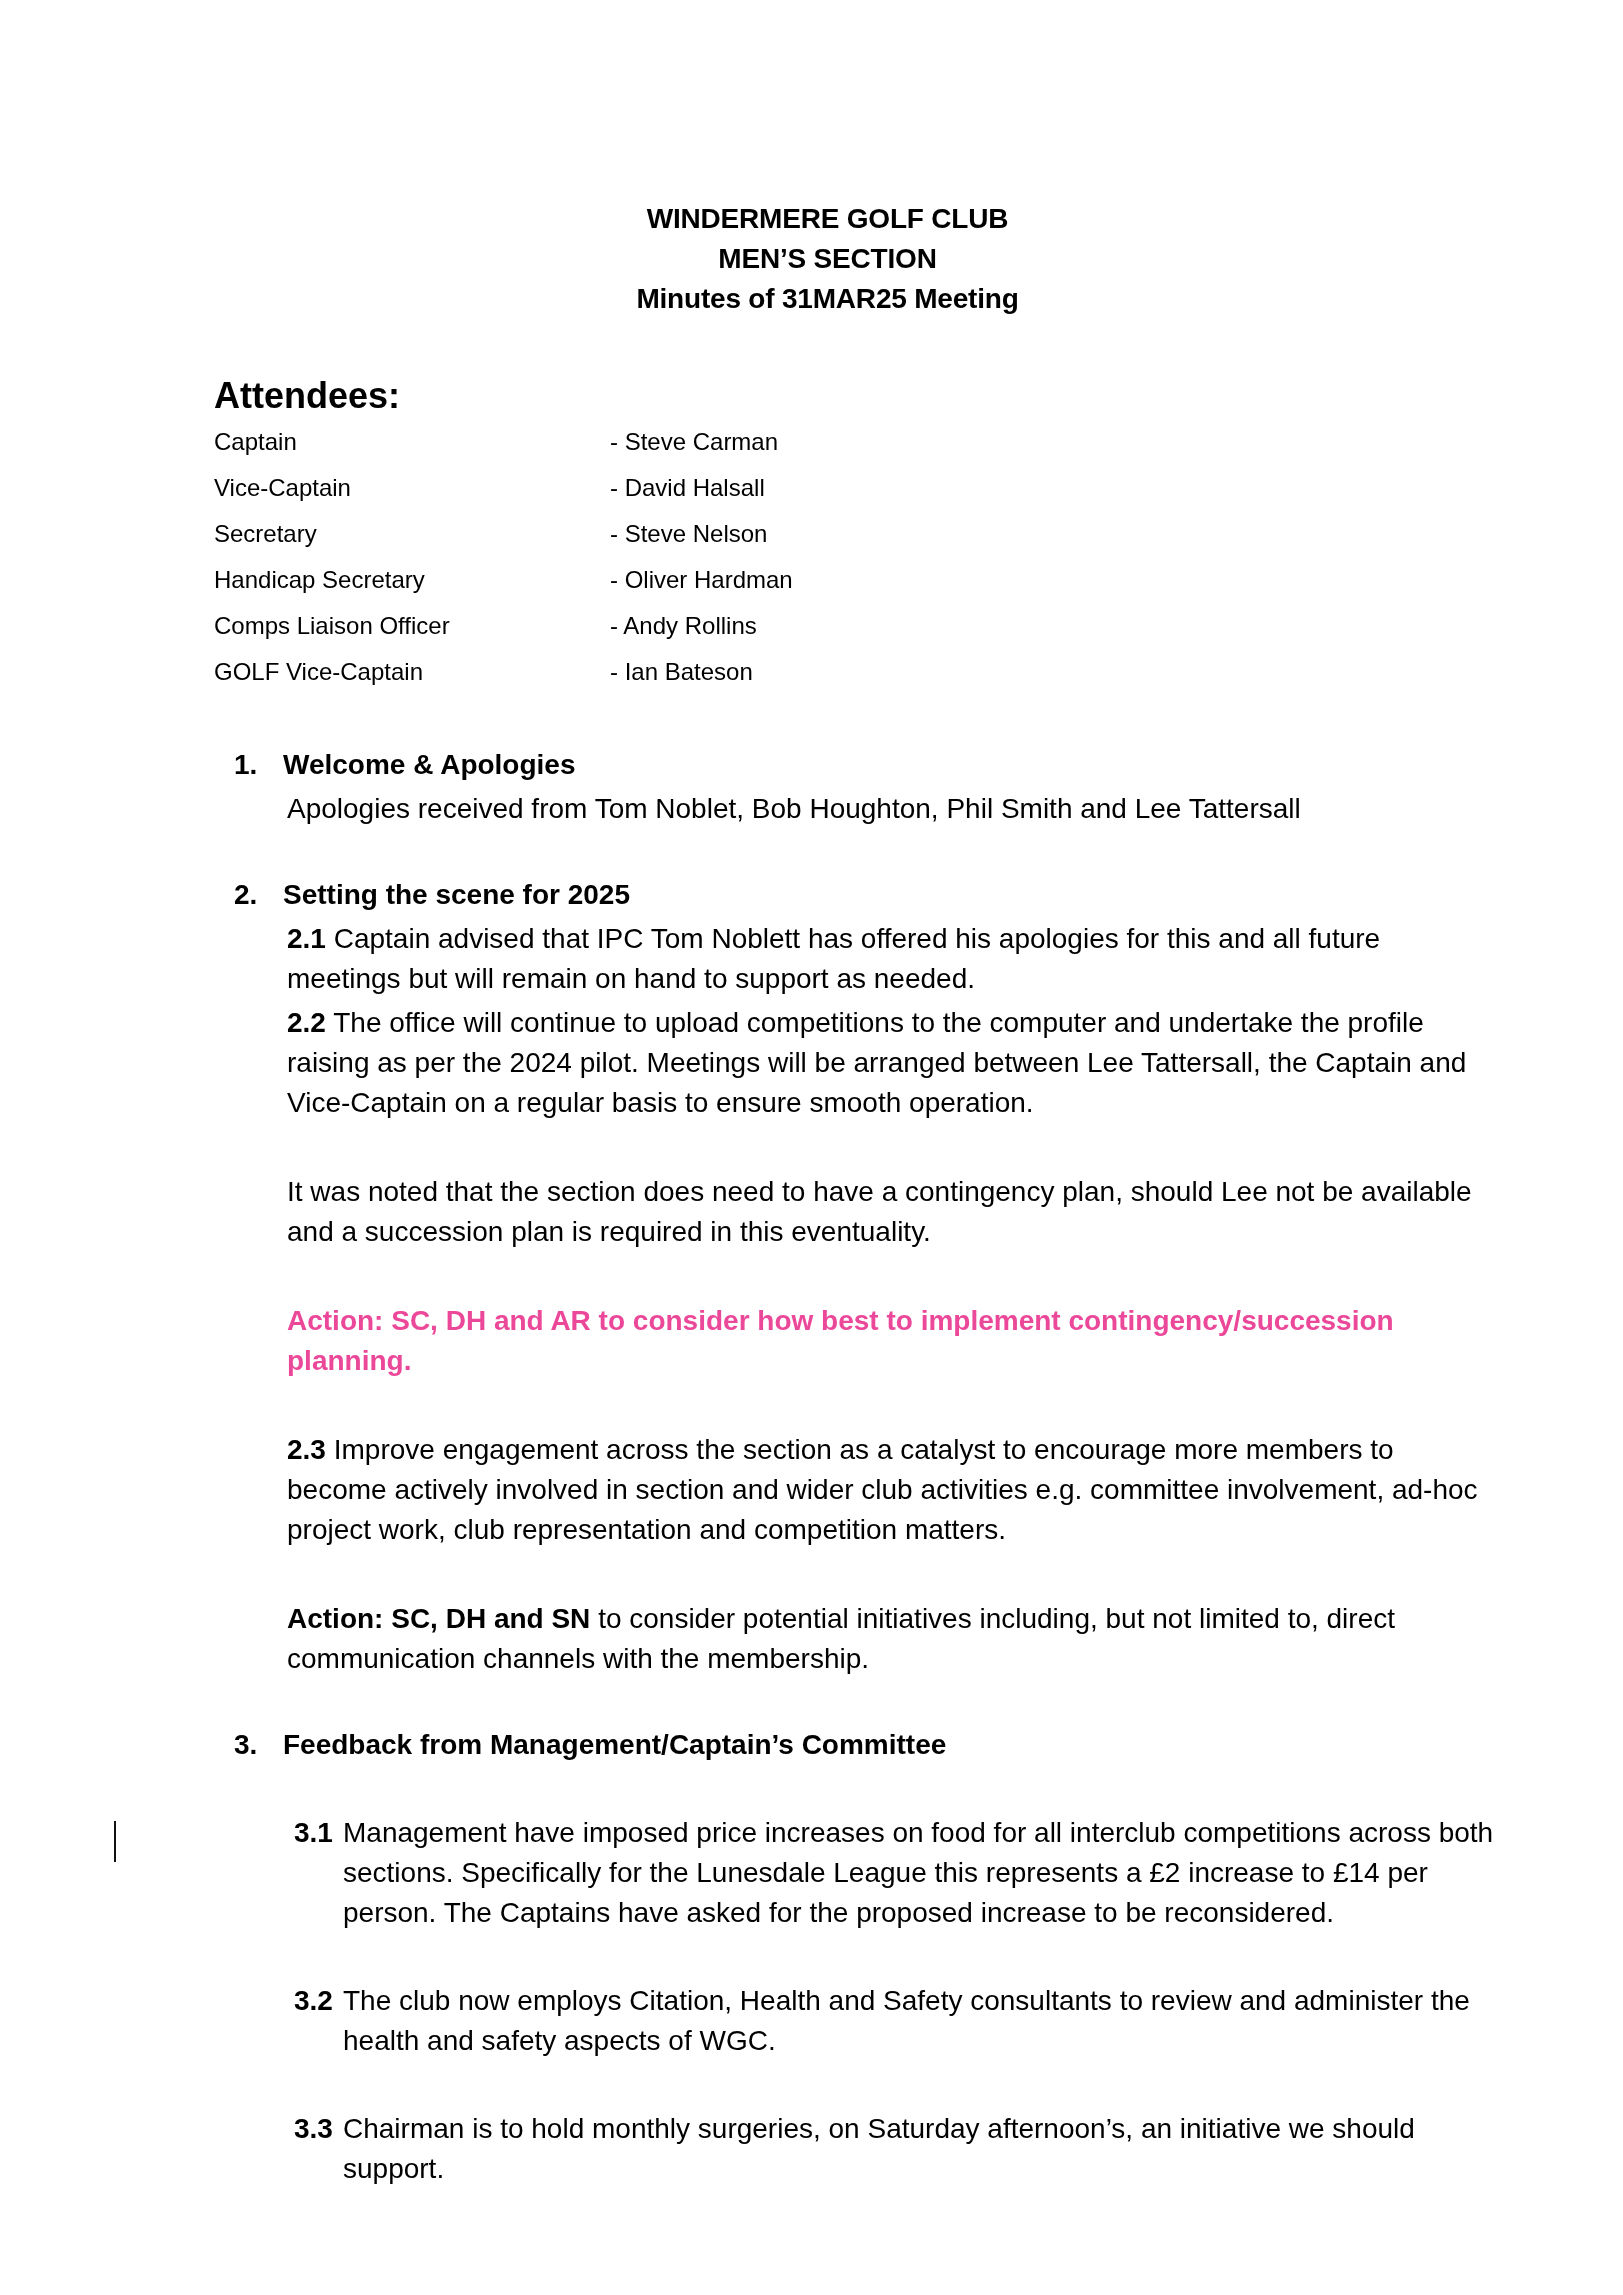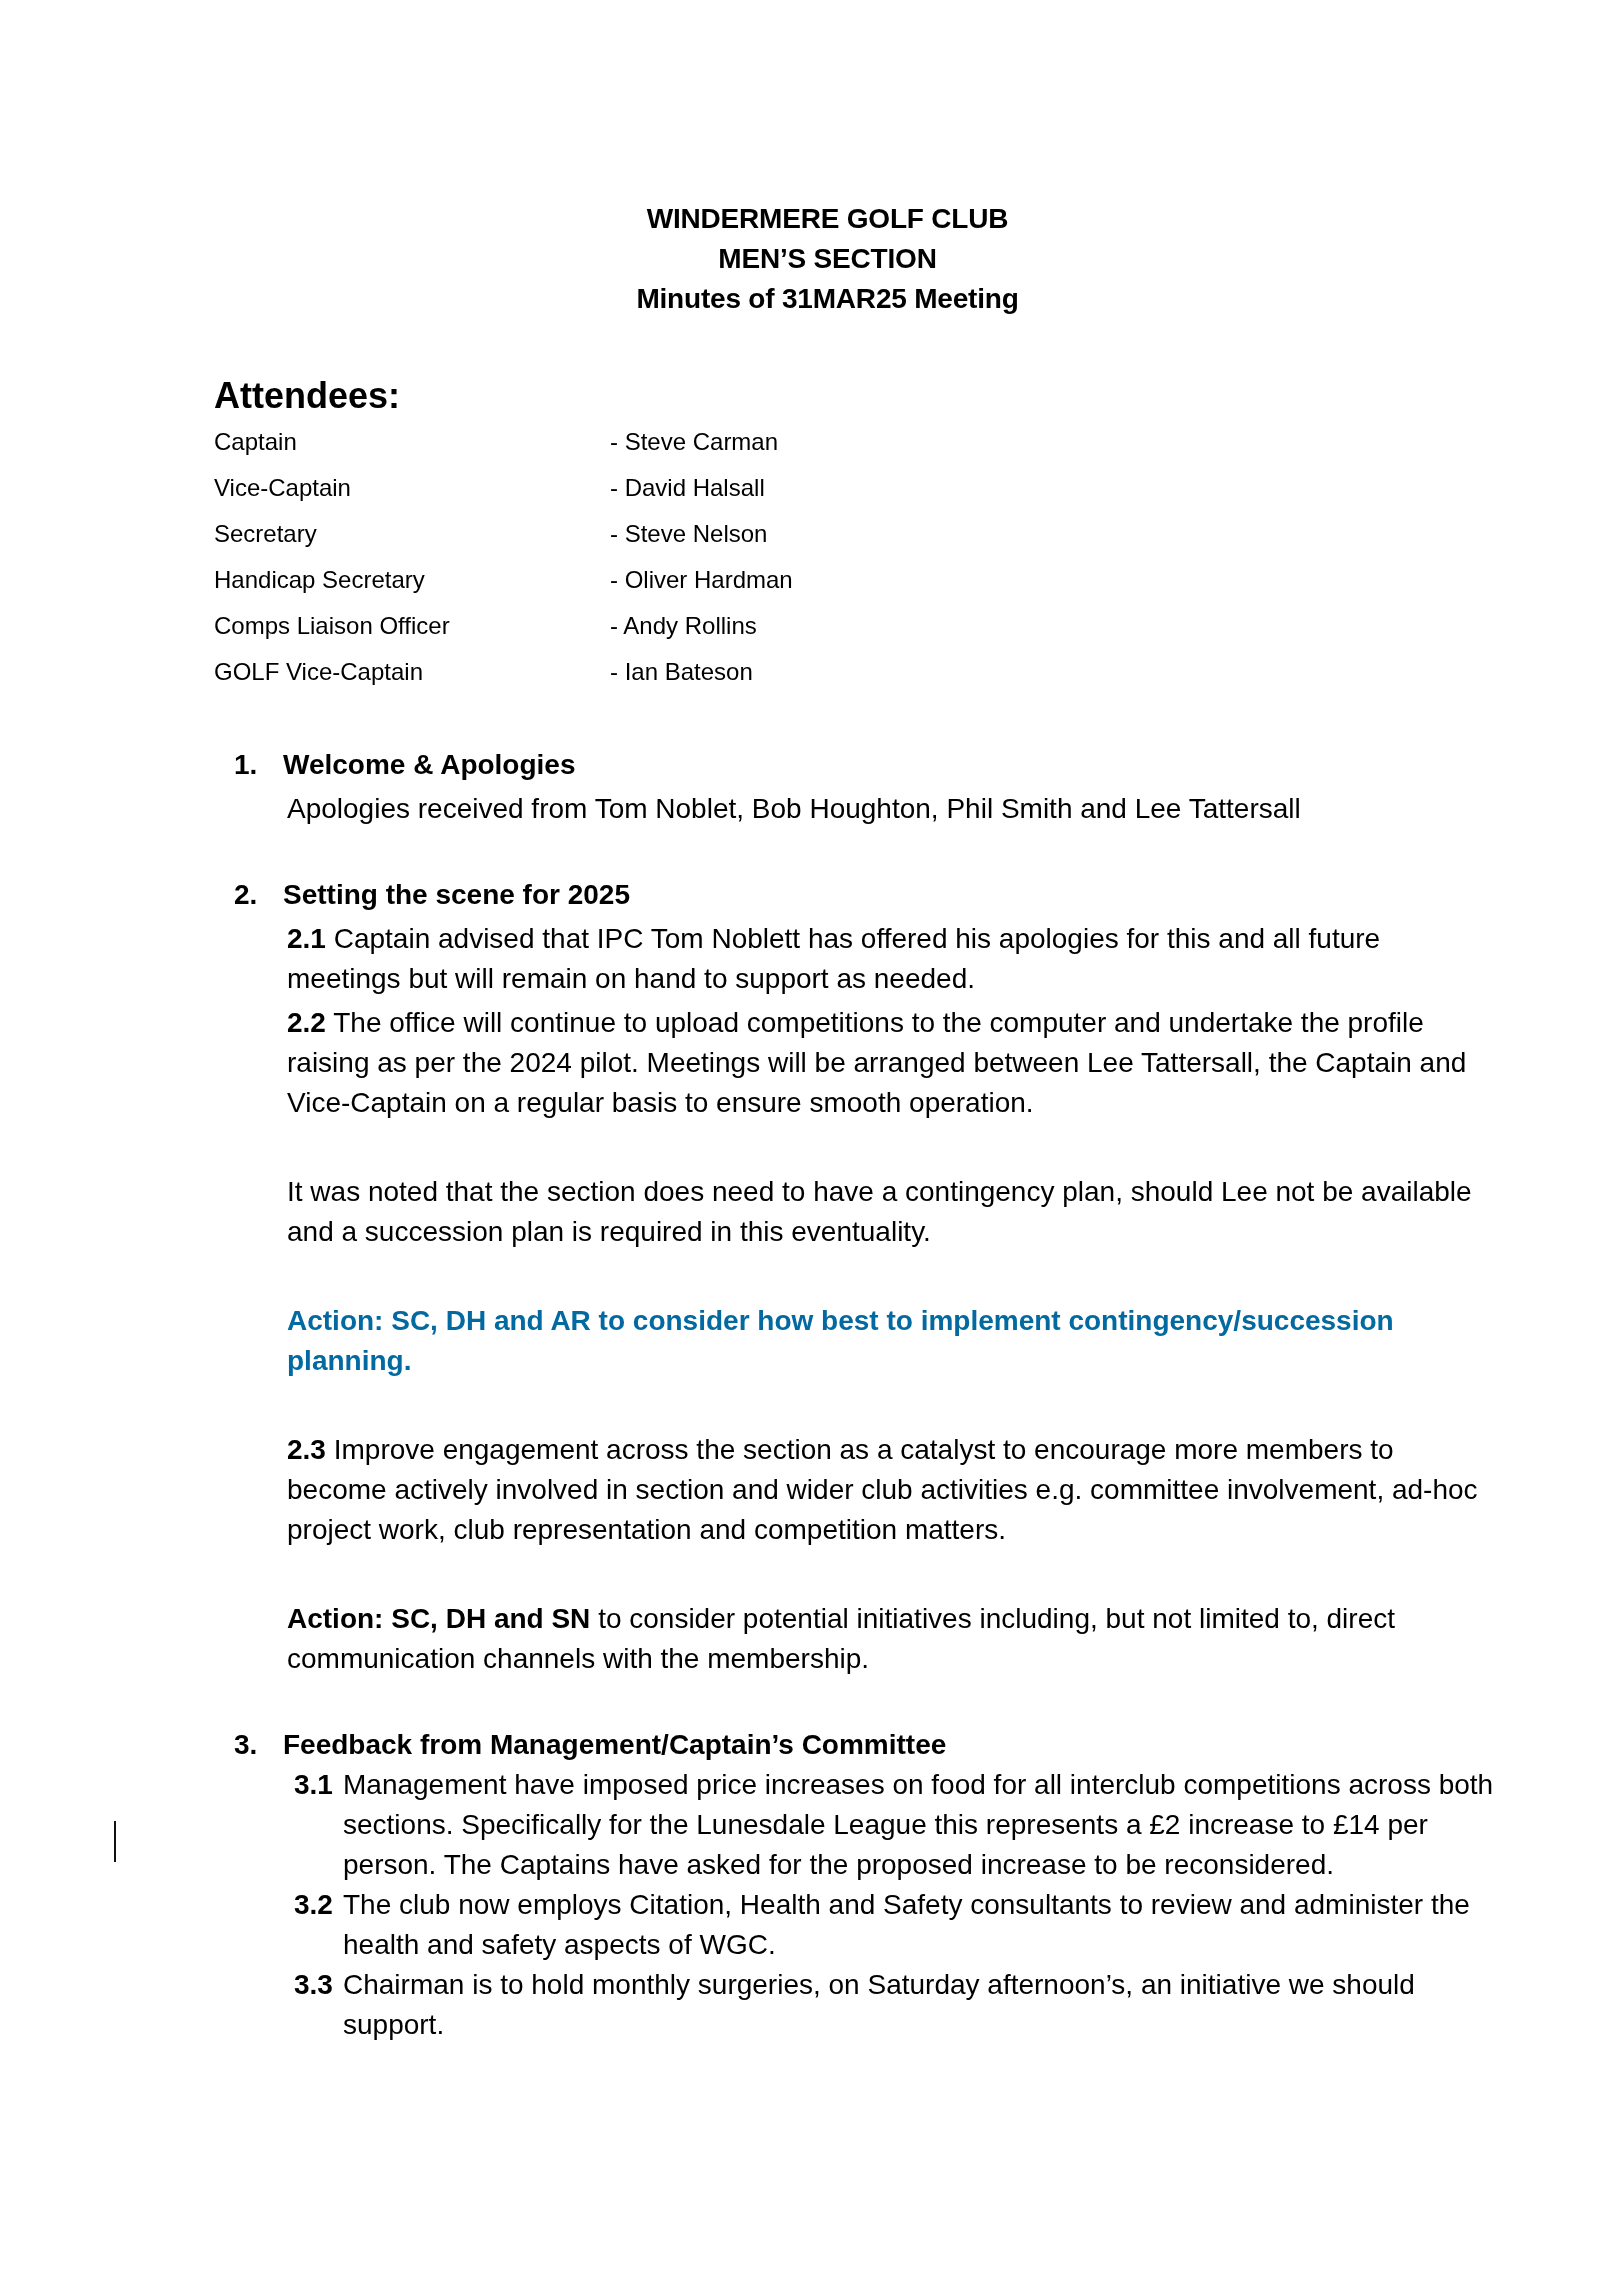--- a/index.html
+++ b/index.html
@@ -21,21 +21,21 @@
     .sec { position: relative; }
     .sec-head { display: flex; font-weight: bold; line-height: 41px; }
     .sec-num { width: 49px; }
     .body { margin-left: 49px; line-height: 40px; }
     .para { margin: 4px; }
     .gap { height: 41px; }
     .green { color: #00b050; font-weight: bold; }
     b { font-weight: bold; }
 
     .sub3 { margin-left: 60px; line-height: 40px; }
-    .sub3-item { display: flex; }
+    .sub3-item { display: flex; margin-top: 48px; }
     .sub3-num { width: 49px; font-weight: bold; flex: none; }
     .sub3-text { flex: 1; }
 
     .change-bar { position: absolute; left: 98px; top: 1821px; width: 2.4px; height: 41px; background: #111; }
   </style>
 </head>
 <body>
 
 <div class="page">
 
@@ -91,21 +91,21 @@
       <div class="sec-head">
         <span class="sec-num">2.</span>
         <span>Setting the scene for 2025</span>
       </div>
       <div class="body">
         <p class="para"><b>2.1</b> <span>Captain advised that IPC Tom Noblett has offered his apologies for this and all future meetings but will remain on hand to support as needed.</span></p>
         <p class="para"><b>2.2</b> <span>The office will continue to upload competitions to the computer and undertake the profile raising as per the 2024 pilot.  Meetings will be arranged between Lee Tattersall, the Captain and Vice-Captain on a regular basis to ensure smooth operation.</span></p>
         <div class="gap"></div>
         <p class="para">It was noted that the section does need to have a contingency plan, should Lee not be available and a succession plan is required in this eventuality.</p>
         <div class="gap"></div>
-        <p class="para green" style="color: #0369a1;">Action: SC, DH and AR to consider how best to implement contingency/succession planning.</p>
+        <p class="para green" style="color: #ec4899;">Action: SC, DH and AR to consider how best to implement contingency/succession planning.</p>
         <div class="gap"></div>
         <p class="para"><b>2.3</b> <span>Improve engagement across the section as a catalyst to encourage more members to become actively involved in section and wider club activities e.g. committee involvement, ad-hoc project work, club representation and competition matters.</span></p>
         <div class="gap"></div>
         <p class="para"><b>Action: SC, DH and SN</b> <span>to consider potential initiatives including, but not limited to, direct communication channels with the membership.</span></p>
       </div>
     </div>
 
     <div class="gap"></div>
 
     <div class="sec">

